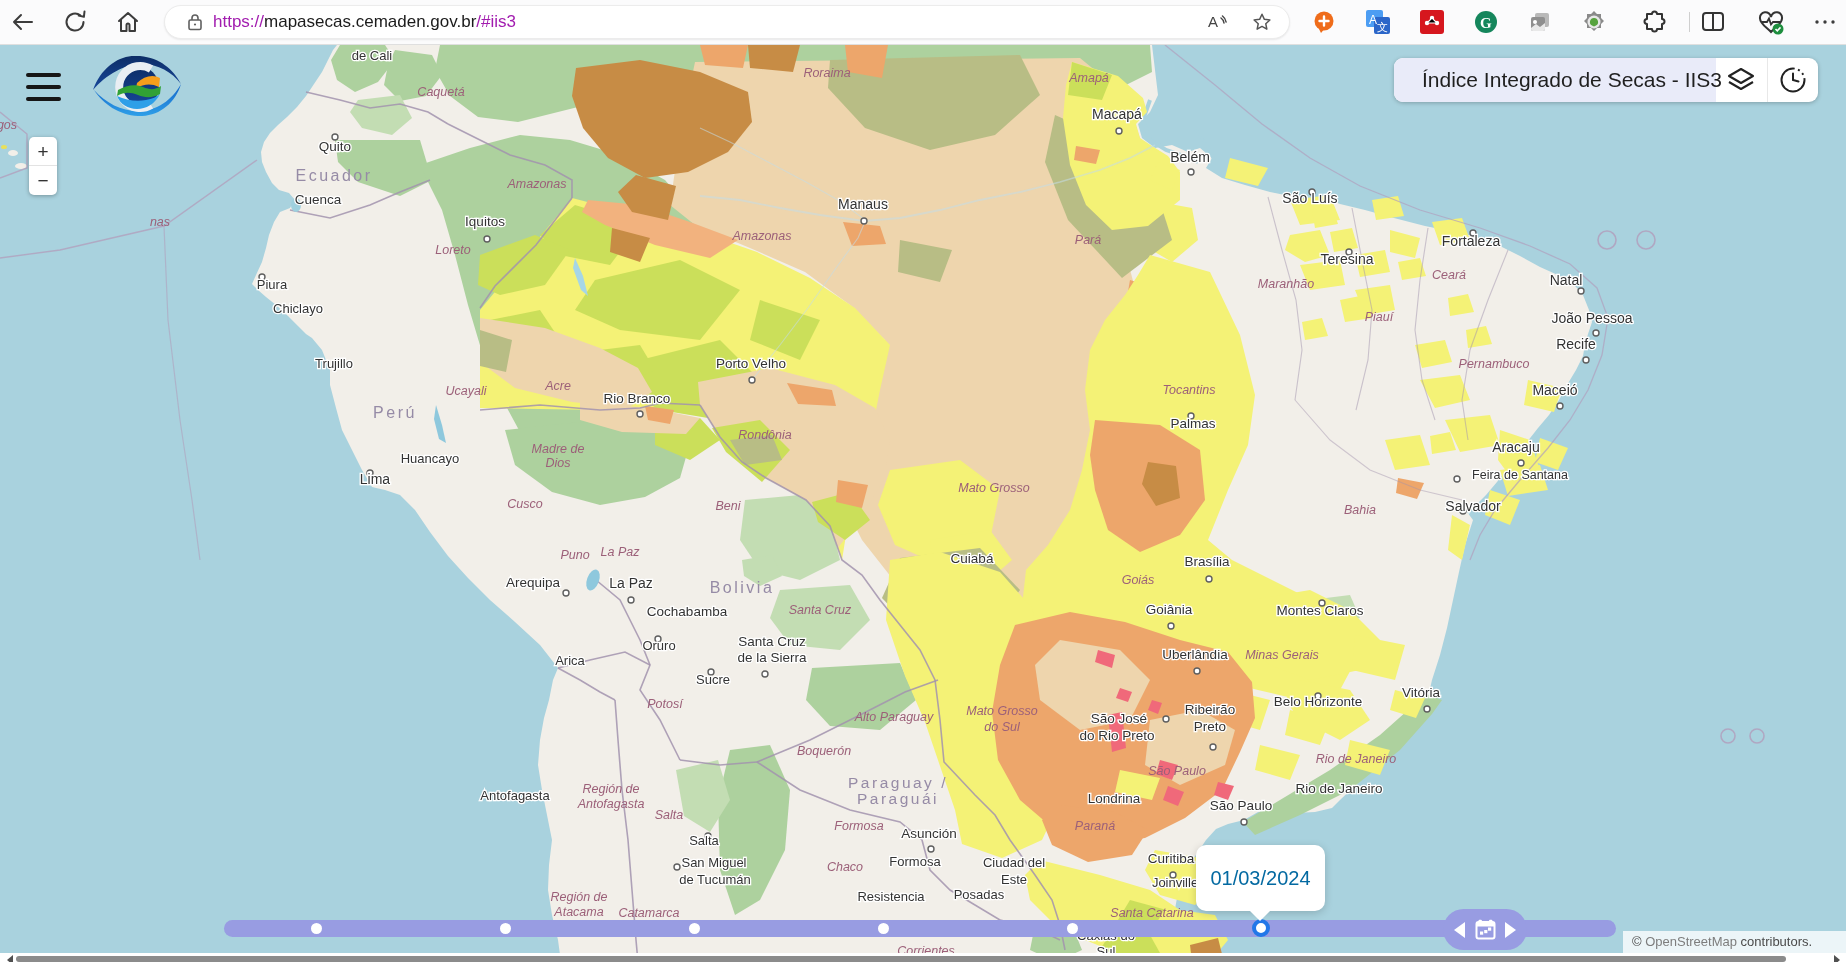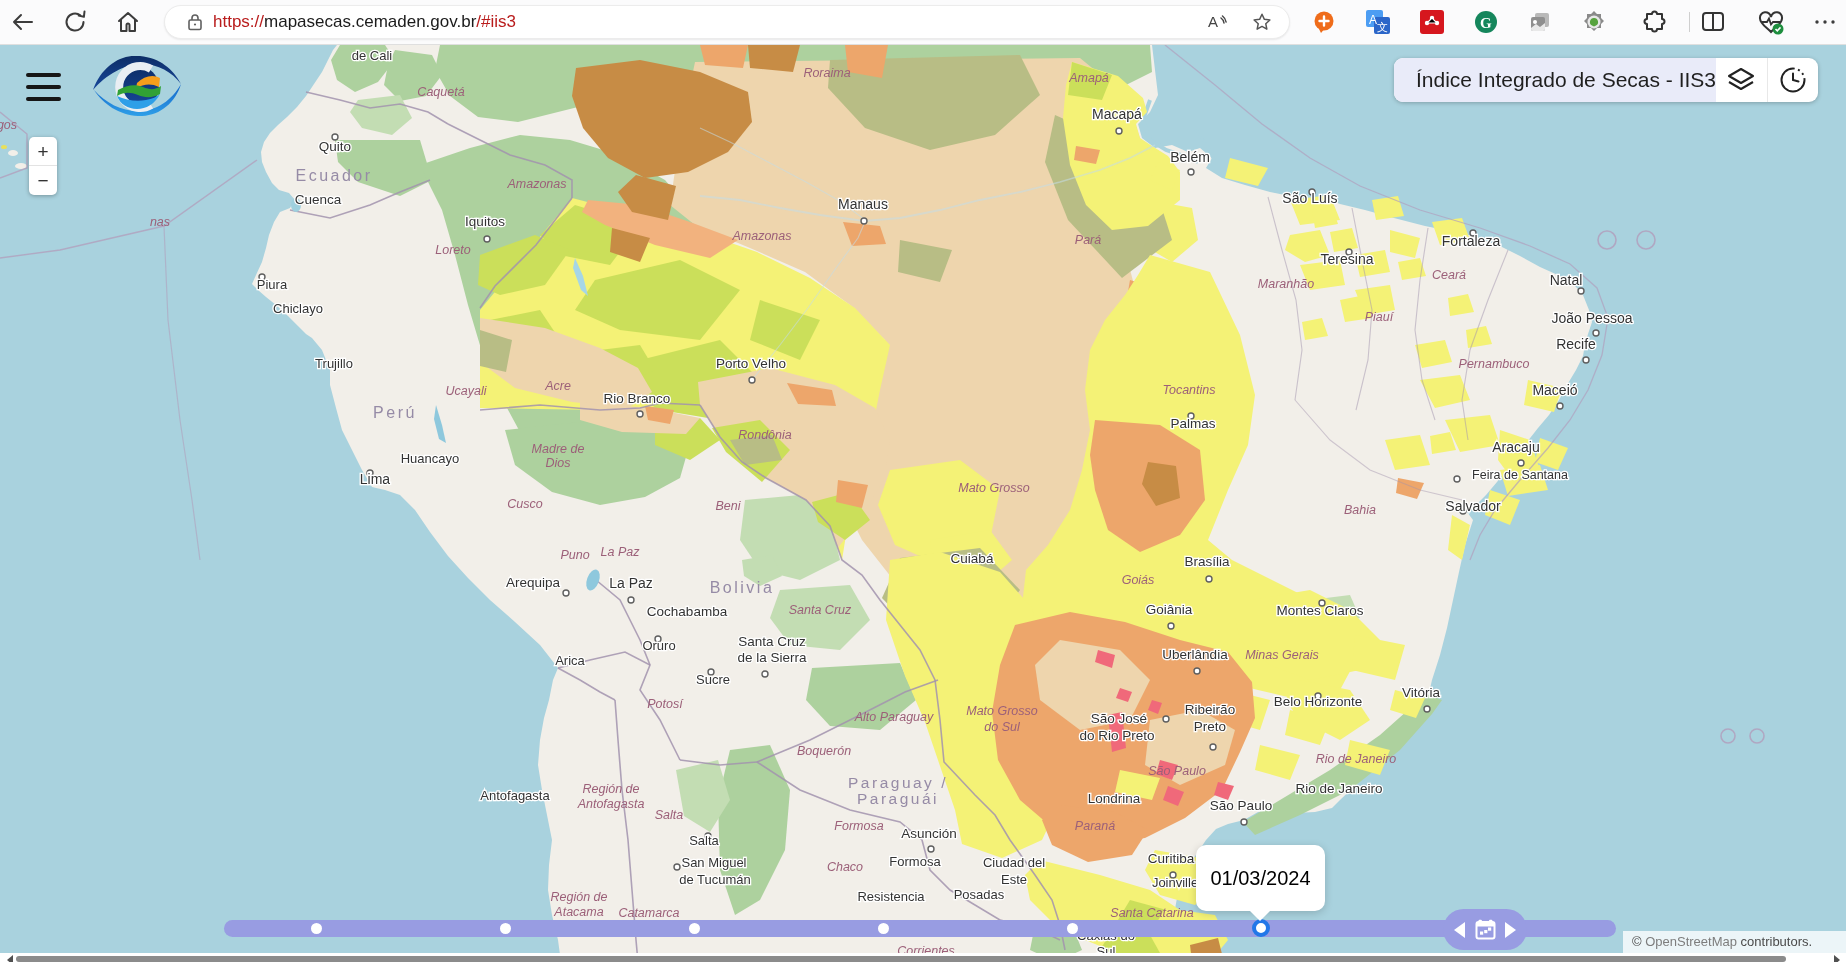--- a/index.html
+++ b/index.html
@@ -1,42 +1,42 @@
 <!DOCTYPE html>
 <html><head><meta charset="utf-8"><style>
 
 *{margin:0;padding:0;box-sizing:border-box}
 html,body{width:1846px;height:962px;overflow:hidden;font-family:"Liberation Sans",sans-serif;background:#fff}
 .page{position:relative;width:1846px;height:962px}
 .chrome{position:absolute;left:0;top:0;width:1846px;height:45px;background:#fbfbfc;border-bottom:1px solid #dfdfdf}
 .cicon{position:absolute;top:8px}
 .urlbar{position:absolute;left:164px;top:5px;width:1126px;height:34px;background:#fff;border:1px solid #ececec;border-radius:17px;display:flex;align-items:center;box-shadow:0 1px 2px rgba(0,0,0,.08)}
 .url{font-size:17px;color:#1b1b1b;white-space:nowrap}
-.url .g{color:#b91c1c}
+.url .g{color:#a21caf}
 .ext{position:absolute;top:9px}
 .vsep{position:absolute;left:1689px;top:12px;width:1px;height:20px;background:#cfcfcf}
 .map{position:absolute;left:0;top:45px}
 .st{font-style:italic;font-size:12.5px;fill:#9c6079;text-anchor:middle;font-family:"Liberation Sans",sans-serif}
 .co{fill:#968ba6;text-anchor:middle;letter-spacing:2.5px;font-family:"Liberation Sans",sans-serif}
 .ct{fill:#333;text-anchor:middle;paint-order:stroke;stroke:#ffffff;stroke-width:2.6px;font-family:"Liberation Sans",sans-serif}
 .hamb{position:absolute;left:26px;top:73px;width:35px;cursor:pointer}
 .hamb div{height:4px;background:#161616;border-radius:2px;margin-bottom:8px}
 .logo{position:absolute;left:92px;top:56px}
 .zoomctl{position:absolute;left:29px;top:137px;width:28px;background:#fff;border-radius:5px;box-shadow:0 1px 4px rgba(0,0,0,.3)}
 .zoomctl div{height:29px;line-height:29px;text-align:center;font-size:19px;color:#333}
 .zoomctl div:first-child{border-bottom:1px solid #e3e3e3}
 .searchbox{position:absolute;left:1394px;top:58px;width:424px;height:44px;background:#fff;border-radius:9px;box-shadow:0 1px 4px rgba(0,0,0,.25);display:flex;overflow:hidden}
-.searchbox .fld{width:322px;height:44px;background:#e9ebf9;color:#1f1f1f;font-size:21px;line-height:44px;padding-left:22px;white-space:nowrap}
+.searchbox .fld{width:322px;height:44px;background:#e9ebf9;color:#1f1f1f;font-size:21px;line-height:44px;padding-left:28px;white-space:nowrap}
 .icbtn{width:51px;height:44px;display:flex;align-items:center;justify-content:center}
 .isep{width:1px;height:44px;background:#e8e8e8}
 .tl-bar{position:absolute;left:224px;top:920px;width:1392px;height:17px;background:#989ce2;border-radius:8.5px}
 .tl-dot{position:absolute;width:11px;height:11px;border-radius:50%;background:#fff;top:923px}
 .tl-cur{position:absolute;width:18px;height:18px;border-radius:50%;background:#fff;border:4.5px solid #2277e8;top:919px;left:1252px}
 .tl-pill{position:absolute;left:1443px;top:909px;width:84px;height:41px;background:#989ce2;border-radius:21px;display:flex;align-items:center;justify-content:space-between;padding:0 9px}
-.tooltip{position:absolute;left:1196px;top:845px;width:129px;height:66px;background:#fff;border-radius:10px;box-shadow:0 2px 8px rgba(0,0,0,.18);text-align:center;line-height:66px;font-size:20px;color:#000000}
+.tooltip{position:absolute;left:1196px;top:845px;width:129px;height:66px;background:#fff;border-radius:10px;box-shadow:0 2px 8px rgba(0,0,0,.18);text-align:center;line-height:66px;font-size:20px;color:#0369a1}
 .tooltip:after{content:"";position:absolute;left:52px;top:64px;border:12px solid transparent;border-top:12px solid #fff}
 .attr{position:absolute;left:1623px;width:249px;top:931px;height:22px;background:rgba(255,255,255,.78);font-size:13px;color:#4a4a4a;padding-left:9px;line-height:22px}
 .attr a{color:#7d7d7d}
 .bstrip{position:absolute;left:0;top:953px;width:1846px;height:9px;background:#fff}
 .sthumb{position:absolute;left:16px;top:956px;width:1770px;height:6px;background:#8b8b8b;border-radius:3px}
 .sarr{position:absolute;top:955px;width:0;height:0}
 
 </style></head><body>
 <div class="page">
 <svg class="map" width="1846" height="917" viewBox="0 45 1846 917">

